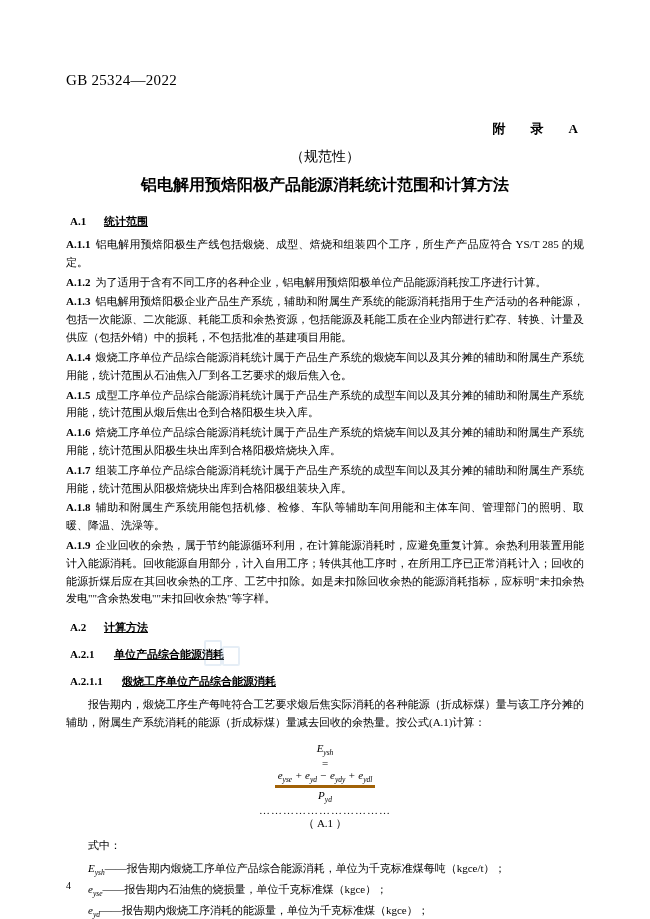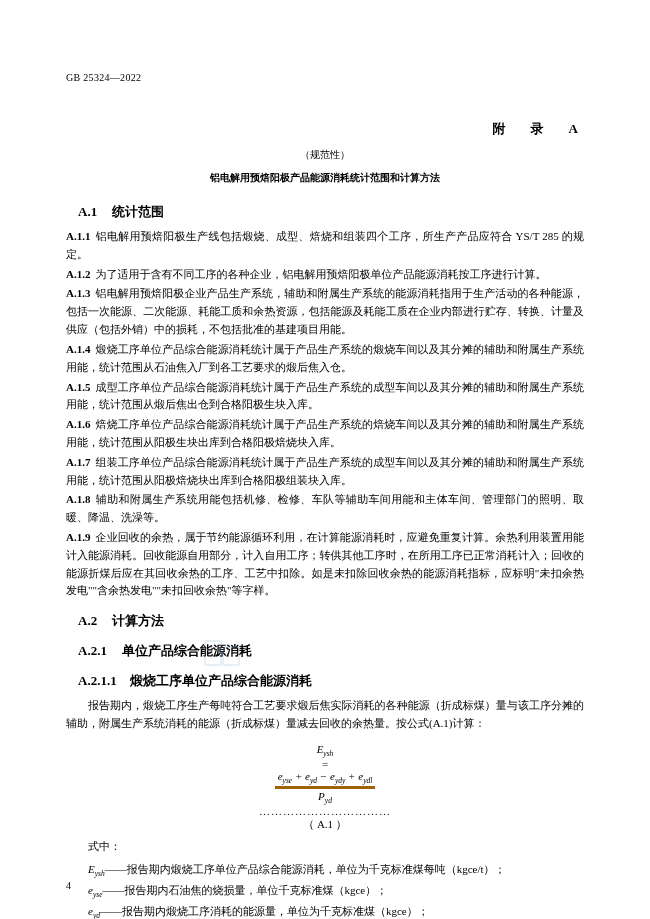--- a/index.html
+++ b/index.html
@@ -19,53 +19,54 @@
     position: relative;
     width: 650px;
     height: 919px;
     box-sizing: border-box;
     padding: 0;
   }
   .header {
     position: absolute;
     top: 72px;
     left: 66px;
-    font-size: 10px;
+    font-size: 15px;
     letter-spacing: 0.3px;
     font-family: "Liberation Serif", serif;
   }
   .content {
     position: absolute;
     top: 120px;
     left: 66px;
     width: 518px;
   }
   .app-title {
     text-align: right;
     font-size: 13px;
     font-weight: bold;
     letter-spacing: 6px;
     margin: 0 0 10px 0;
     font-family: "Liberation Serif", serif;
   }
   .app-sub {
     text-align: center;
-    font-size: 10px;
+    font-size: 14px;
     margin: 0 0 9px 0;
   }
   .app-name {
     text-align: center;
-    font-size: 10px;
+    font-size: 16px;
     font-weight: bold;
     margin: 0 0 18px 0;
   }
   .sec-head {
-    font-size: 13px;
-    font-weight: bold;
-    margin: 12px 0 7px 12px;
+    font-size: 11px;
+    font-weight: bold;
+    margin: 12px 0 7px 4px;
+    text-decoration: underline;
   }
   .sec-head .num {
     display: inline-block;
     min-width: 34px;
   }
   .sec-head.lvl3 .num {
     min-width: 44px;
   }
   .sec-head.lvl4 .num {
     min-width: 52px;

